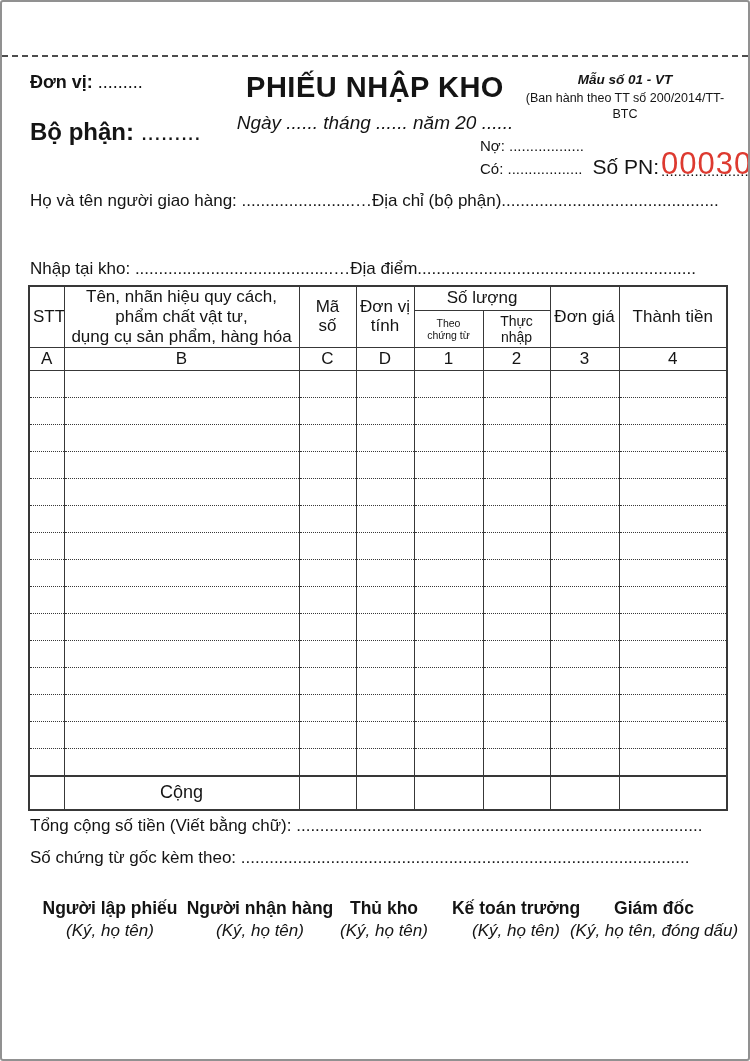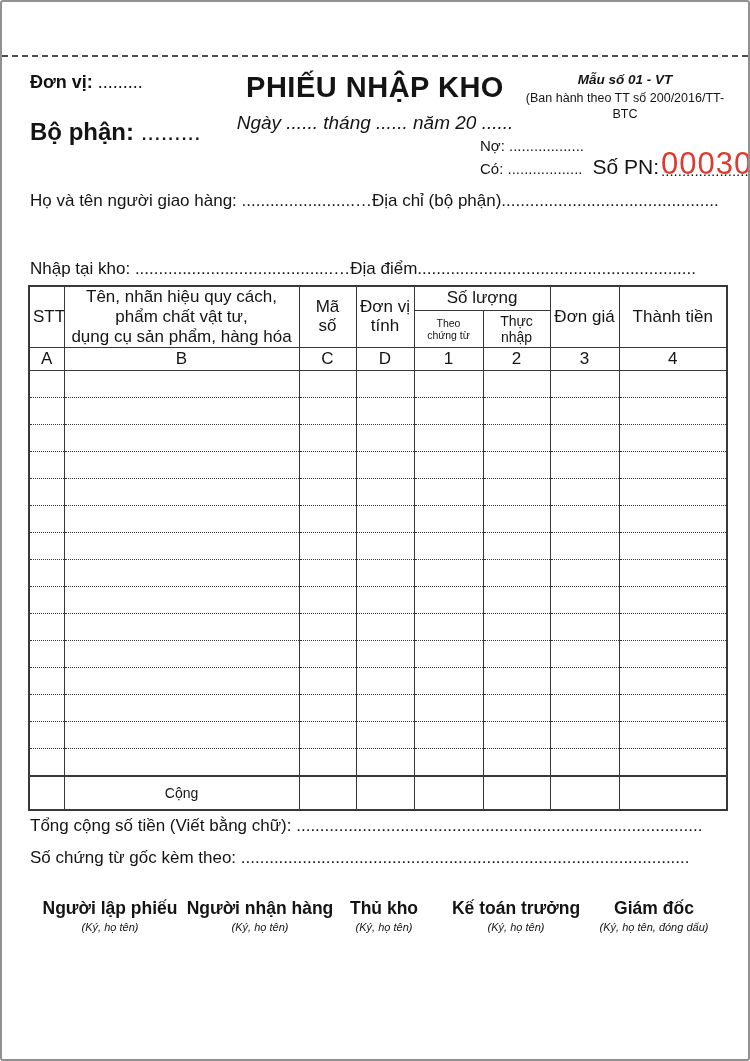--- a/index.html
+++ b/index.html
@@ -45,50 +45,50 @@
   tr.h2 th { height:30px; }
   th.rowspan2 { font-size:16px; }
   th.desc-h { font-size:13.5px; line-height:1.18; white-space:pre-line; }
   th.two-line { white-space:pre-line; line-height:1.1; }
   th.qty-doc { font-size:10.5px; line-height:1.15; white-space:pre-line; }
   th.qty-act { font-size:14px; }
   tr.key-row td { height:22px; font-size:17px; }
   tbody.fill tr { height:27px; }
   tbody.fill td { border-bottom:1.5px dotted #383838; border-top:1.5px dotted #383838; font-size:14px; }
   tfoot td { height:32px; border-top:2px solid #383838 !important; }
-  tfoot .total-cell { font-weight:bold; font-size:14px; padding-right:48px; }
+  tfoot .total-cell { font-weight:bold; font-size:18px; padding-right:48px; }
 
   
   .foot-line { position:absolute; left:28px; width:700px; font-size:17px;
                white-space:nowrap; overflow:hidden; }
   .foot-1 { top:814px; } .foot-2 { top:846px; }
   .sign-date { position:absolute; left:575px; top:874px; transform:translateX(-50%);
                font-style:italic; font-size:17.5px; white-space:nowrap; }
   .sig { position:absolute; top:896px; transform:translateX(-50%);
          text-align:center; white-space:nowrap; }
   .sig .t { font-weight:bold; font-size:17.5px; }
-  .sig .n { font-style:italic; font-size:11px; margin-top:2px; }
+  .sig .n { font-style:italic; font-size:17px; margin-top:2px; }
   .sig-1 { left:108px; } .sig-2 { left:258px; } .sig-3 { left:382px; }
   .sig-4 { left:514px; } .sig-5 { left:652px; }
 </style>
 </head>
 <body>
 
 <div class="sheet">
   <div class="perforation"></div>
 
   <div class="unit-line"><b>Đơn vị:</b><span> .........</span></div>
   <div class="dept-line"><b>Bộ phận:</b><span> .........</span></div>
 
   <div class="doc-title">PHIẾU NHẬP KHO</div>
   <div class="doc-date">Ngày ...... tháng ...... năm 20 ......</div>
 
   <div class="form-code">
     <div class="code">Mẫu số 01 - VT</div>
-    <div class="issue">(Ban hành theo TT số 200/2016/TT-BTC</div>
+    <div class="issue">(Ban hành theo TT số 200/2014/TT-BTC</div>
   </div>
 
   <div class="debit-credit">
     <div class="dc-row1"><span>Nợ:</span><span> ..................</span></div>
     <div class="dc-row2">
       <span><span>Có:</span><span> ..................</span></span>
       <span class="pn-label">Số PN:</span>
       <span class="pn-wrap">
         <span class="pn-value" style="color: rgb(221, 58, 48);">0003001</span>
         <span class="pn-dots">.......................</span>

